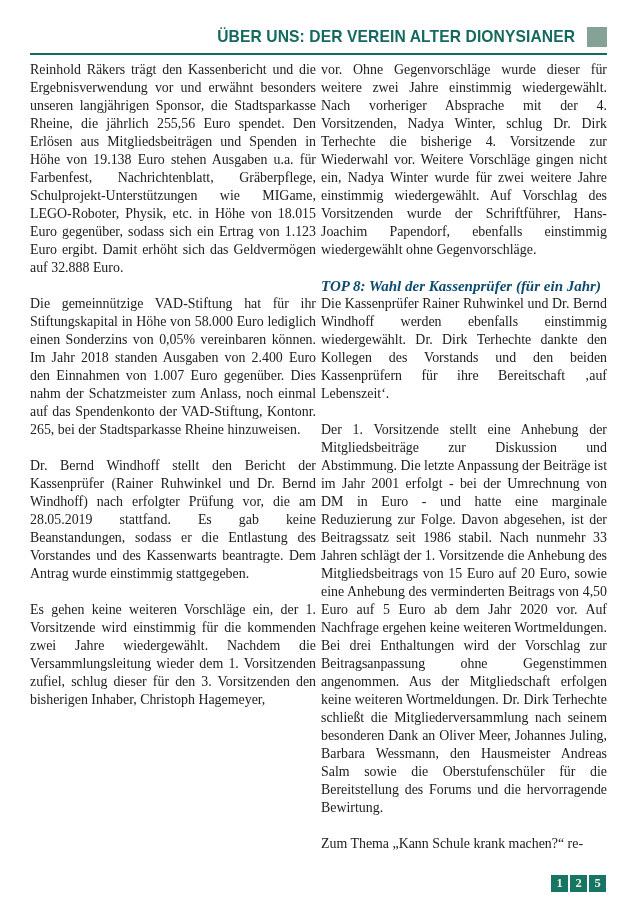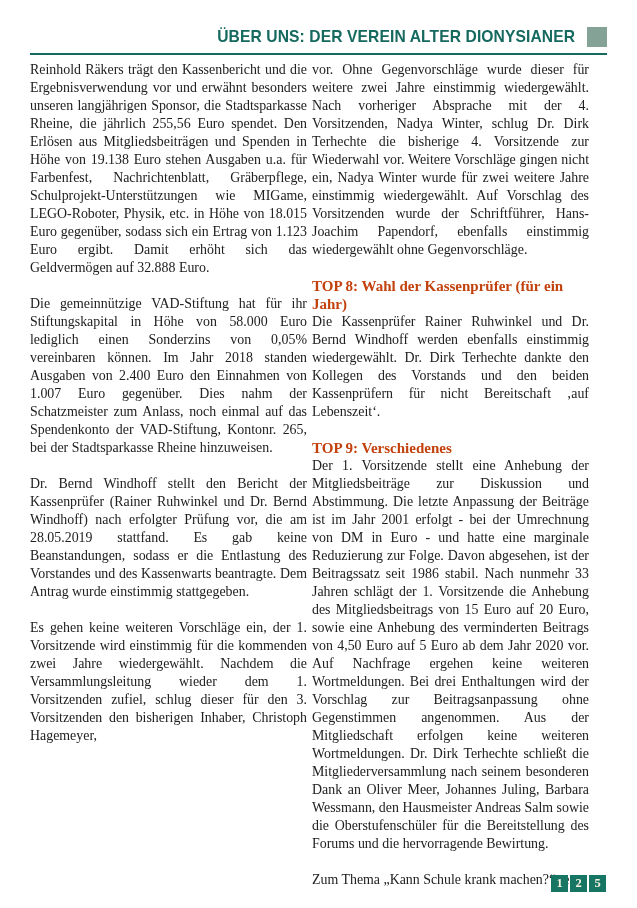--- a/index.html
+++ b/index.html
@@ -44,21 +44,21 @@
     top: 53px;
     left: 30px;
     right: 30px;
     height: 2px;
     background: #15695e;
   }
   .columns {
     position: absolute;
     top: 61px;
     left: 30px;
-    right: 48px;
+    right: 30px;
     display: flex;
     gap: 5px;
   }
   .col {
     flex: 1 1 0;
     min-width: 0;
     text-align: justify;
     font-size: 13.9px;
     line-height: 18px;
     color: #202020;
@@ -66,22 +66,23 @@
     -webkit-hyphens: auto;
   }
   .col p {
     margin: 0 0 18px 0;
   }
   .col h3 {
     margin: 0;
     font-size: 15px;
     line-height: 18px;
     font-weight: 700;
-    color: #c2410c;
+    color: #0c4a6e;
     text-align: left;
+    font-style: italic;
   }
   .pagenum {
     position: absolute;
     right: 31px;
     bottom: 16px;
     display: flex;
     gap: 2px;
   }
   .pgbox {
     width: 17px;
@@ -113,22 +114,21 @@
     <div class="col">
       <p>Reinhold Räkers trägt den Kassenbericht und die Ergebnisverwendung vor und erwähnt besonders unseren langjährigen Sponsor, die Stadtsparkasse Rheine, die jährlich 255,56 Euro spendet. Den Erlösen aus Mitgliedsbeiträgen und Spenden in Höhe von 19.138 Euro stehen Ausgaben u.a. für Farbenfest, Nachrichtenblatt, Gräberpflege, Schulprojekt-Unterstützungen wie MIGame, LEGO-Roboter, Physik, etc. in Höhe von 18.015 Euro gegenüber, sodass sich ein Ertrag von 1.123 Euro ergibt. Damit erhöht sich das Geldvermögen auf 32.888 Euro.</p>
       <p>Die gemeinnützige VAD-Stiftung hat für ihr Stiftungskapital in Höhe von 58.000 Euro lediglich einen Sonderzins von 0,05% vereinbaren können. Im Jahr 2018 standen Ausgaben von 2.400 Euro den Einnahmen von 1.007 Euro gegenüber. Dies nahm der Schatzmeister zum Anlass, noch einmal auf das Spendenkonto der VAD-Stiftung, Kontonr. 265, bei der Stadtsparkasse Rheine hinzuweisen.</p>
       <p>Dr. Bernd Windhoff stellt den Bericht der Kassenprüfer (Rainer Ruhwinkel und Dr. Bernd Windhoff) nach erfolgter Prüfung vor, die am 28.05.2019 stattfand. Es gab keine Beanstandungen, sodass er die Entlastung des Vorstandes und des Kassenwarts beantragte. Dem Antrag wurde einstimmig stattgegeben.</p>
       <p>Es gehen keine weiteren Vorschläge ein, der 1. Vorsitzende wird einstimmig für die kommenden zwei Jahre wiedergewählt. Nachdem die Versammlungsleitung wieder dem 1. Vorsitzenden zufiel, schlug dieser für den 3. Vorsitzenden den bisherigen Inhaber, Christoph Hagemeyer,</p>
     </div>
 
     <div class="col">
       <p>vor. Ohne Gegenvorschläge wurde dieser für weitere zwei Jahre einstimmig wiedergewählt. Nach vorheriger Absprache mit der 4. Vorsitzenden, Nadya Winter, schlug Dr. Dirk Terhechte die bisherige 4. Vorsitzende zur Wiederwahl vor. Weitere Vorschläge gingen nicht ein, Nadya Winter wurde für zwei weitere Jahre einstimmig wiedergewählt. Auf Vorschlag des Vorsitzenden wurde der Schriftführer, Hans-Joachim Papendorf, ebenfalls einstimmig wiedergewählt ohne Gegenvorschläge.</p>
       <h3>TOP 8: Wahl der Kassenprüfer (für ein Jahr)</h3>
-      <p>Die Kassenprüfer Rainer Ruhwinkel und Dr. Bernd Windhoff werden ebenfalls einstimmig wiedergewählt. Dr. Dirk Terhechte dankte den Kollegen des Vorstands und den beiden Kassenprüfern für nicht Bereitschaft ‚auf Lebenszeit‘.</p>
-      <h3>TOP 9: Verschiedenes</h3>
+      <p>Die Kassenprüfer Rainer Ruhwinkel und Dr. Bernd Windhoff werden ebenfalls einstimmig wiedergewählt. Dr. Dirk Terhechte dankte den Kollegen des Vorstands und den beiden Kassenprüfern für ihre Bereitschaft ‚auf Lebenszeit‘.</p>
       <p>Der 1. Vorsitzende stellt eine Anhebung der Mitgliedsbeiträge zur Diskussion und Abstimmung. Die letzte Anpassung der Beiträge ist im Jahr 2001 erfolgt - bei der Umrechnung von DM in Euro - und hatte eine marginale Reduzierung zur Folge. Davon abgesehen, ist der Beitragssatz seit 1986 stabil. Nach nunmehr 33 Jahren schlägt der 1. Vorsitzende die Anhebung des Mitgliedsbeitrags von 15 Euro auf 20 Euro, sowie eine Anhebung des verminderten Beitrags von 4,50 Euro auf 5 Euro ab dem Jahr 2020 vor. Auf Nachfrage ergehen keine weiteren Wortmeldungen. Bei drei Enthaltungen wird der Vorschlag zur Beitragsanpassung ohne Gegenstimmen angenommen. Aus der Mitgliedschaft erfolgen keine weiteren Wortmeldungen. Dr. Dirk Terhechte schließt die Mitgliederversammlung nach seinem besonderen Dank an Oliver Meer, Johannes Juling, Barbara Wessmann, den Hausmeister Andreas Salm sowie die Oberstufenschüler für die Bereitstellung des Forums und die hervorragende Bewirtung.</p>
       <p>Zum Thema „Kann Schule krank machen?“ re-</p>
     </div>
 
   </div>
 
   <div class="pagenum">
     <span class="pgbox">1</span>
     <span class="pgbox">2</span>
     <span class="pgbox">5</span>

